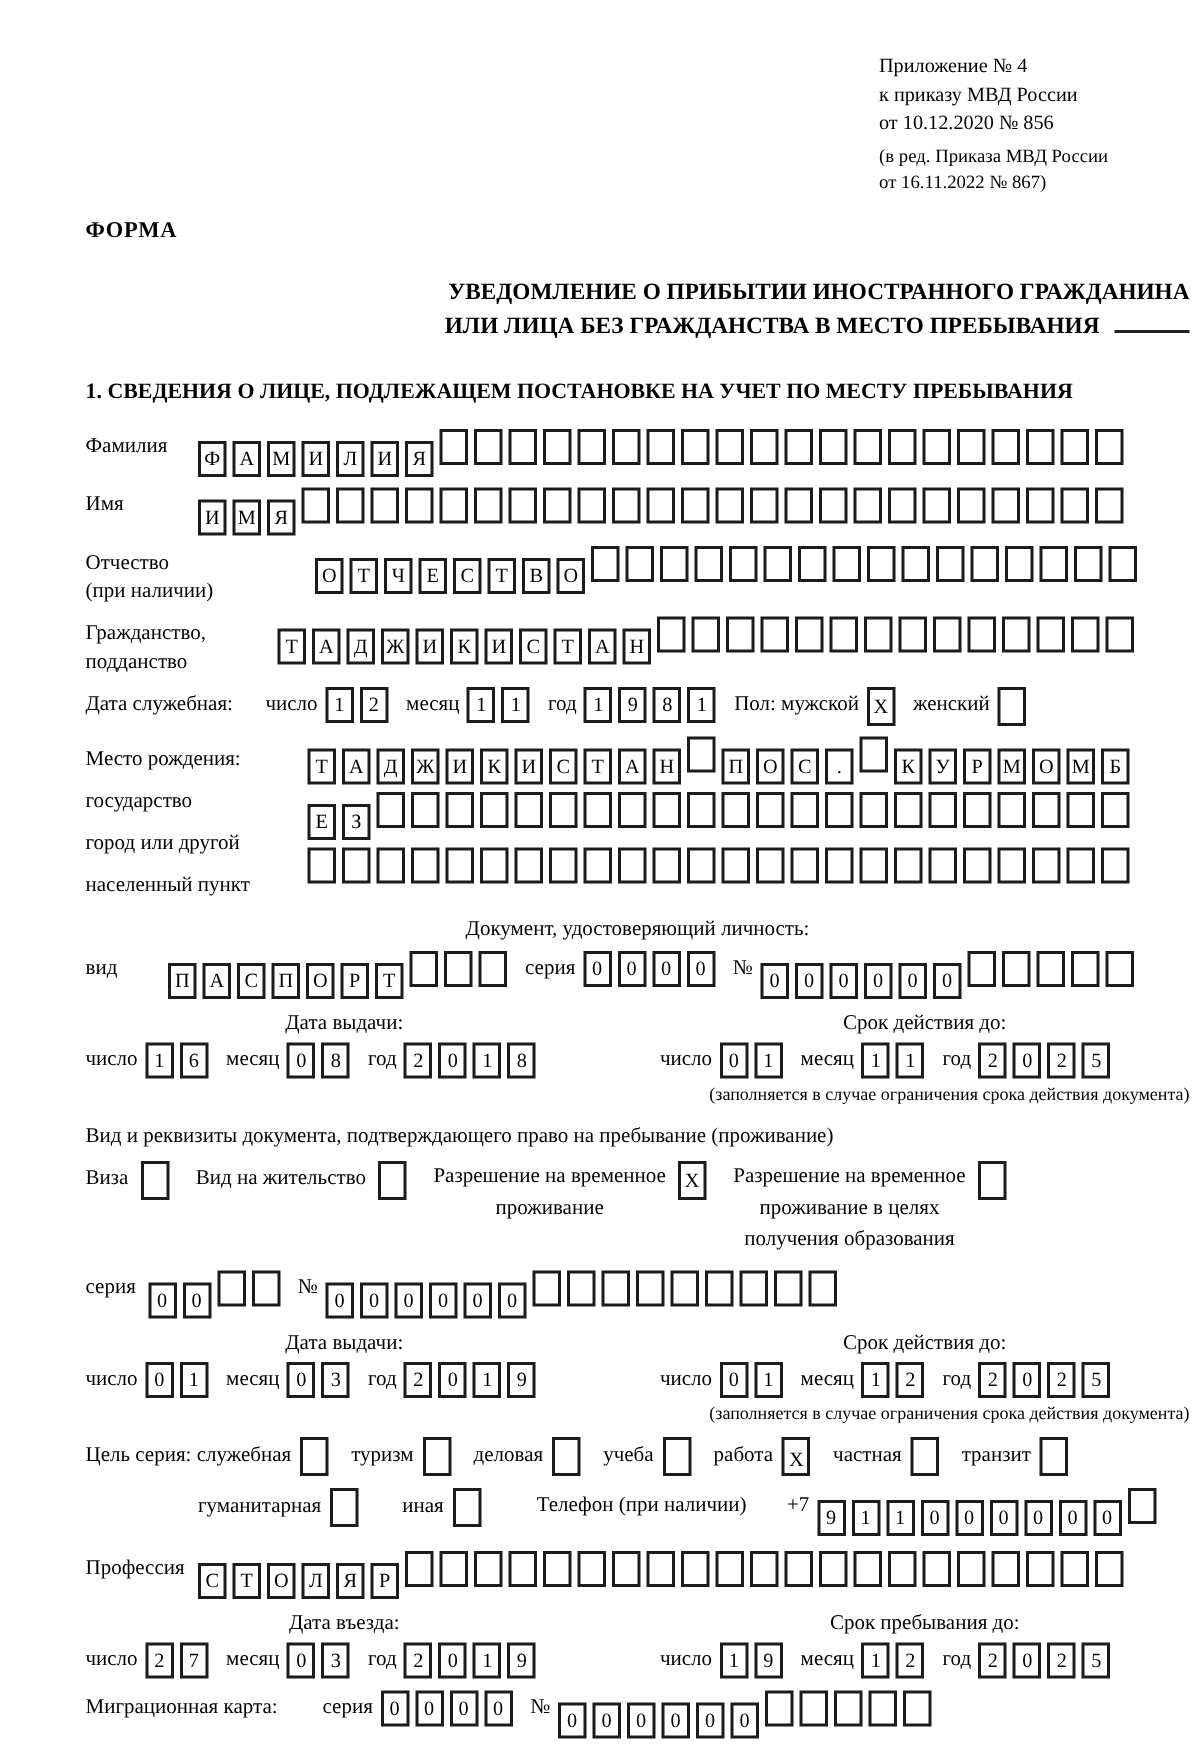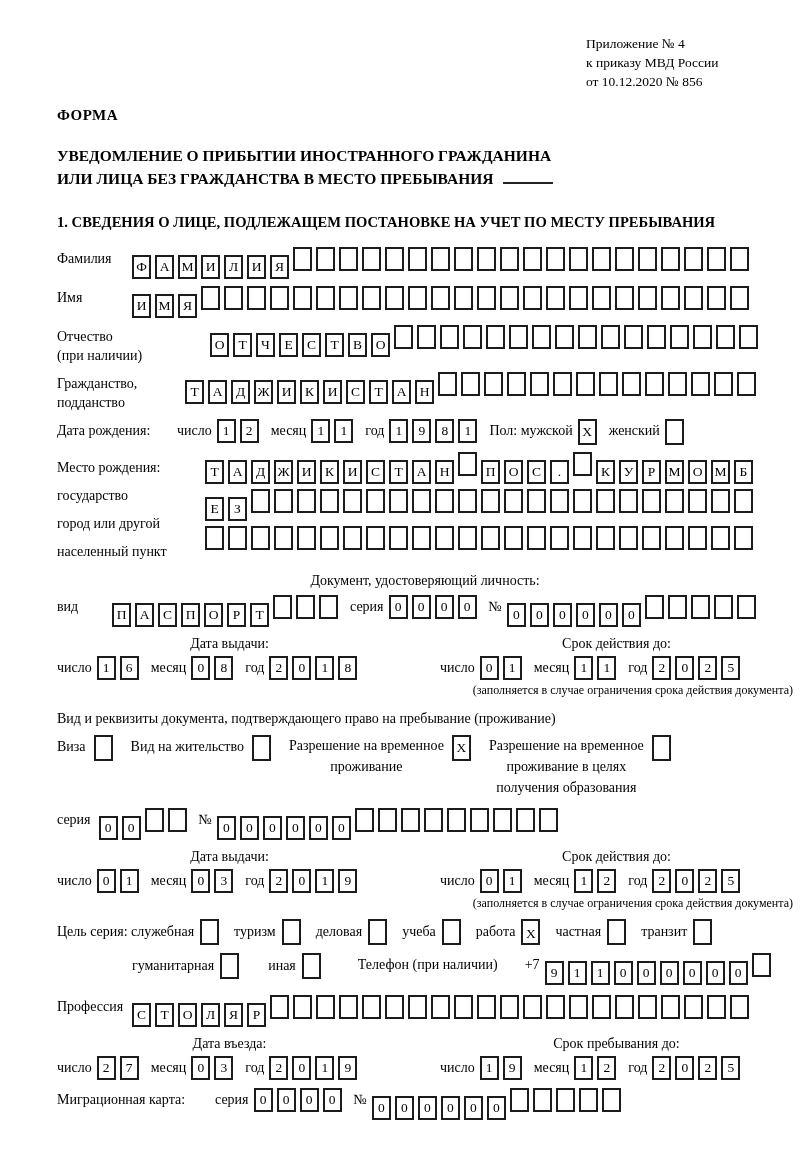--- a/index.html
+++ b/index.html
@@ -6,21 +6,21 @@
   .page{
     width:800px;height:1163px;box-sizing:border-box;overflow:hidden;
     padding:34px 7px 0 57px;background:#fff;color:#000;
     font-family:"Liberation Serif","DejaVu Serif",serif;font-size:14px;
   }
   
   .hdr{width:192px;margin-left:auto;margin-right:15px;line-height:19px;font-size:13.5px;}
   .hdr-sub{margin-top:5px;font-size:12.5px;line-height:17px;}
   .forma{ text-align:left;margin:16px 15px 0 0;font-weight:bold;font-size:15px;letter-spacing:.5px;}
   
-  .title{margin-top:20px;text-align:left;font-weight:bold;font-size:15.5px;line-height:23px;}
+  .title{margin-top:20px;text-align:right;font-weight:bold;font-size:15.5px;line-height:23px;}
   .uline{display:inline-block;width:50px;border-bottom:2.4px solid #222;height:14px;margin-left:10px;}
   .sect{margin-top:24px;margin-bottom:16px;font-weight:bold;font-size:14.6px;}
   
   .row{display:flex;align-items:flex-start;margin-bottom:7px;}
   .lbl{line-height:24px;flex:0 0 auto;}
   .lbl2{line-height:19px;padding-top:2px;}
   .w75{width:75px;} .w128{width:128px;} .w153{width:153px;} .w148{width:148px;}
   .w55{width:55px;} .w110{width:112px;}
   .cells{white-space:nowrap;line-height:0;flex:0 0 auto;}
   .cell{
@@ -55,20 +55,24 @@
 </style>
 </head>
 <body>
 
 <div class="page">
 
   <div class="hdr">
     <div>Приложение № 4</div>
     <div>к приказу МВД России</div>
     <div>от 10.12.2020 № 856</div>
+    <div class="hdr-sub">
+      <div>(в ред. Приказа МВД России</div>
+      <div>от 16.11.2022 № 867)</div>
+    </div>
   </div>
   <div class="forma">ФОРМА</div>
 
   <div class="title">
     <div>УВЕДОМЛЕНИЕ О ПРИБЫТИИ ИНОСТРАННОГО ГРАЖДАНИНА</div>
     <div>
       <span>ИЛИ ЛИЦА БЕЗ ГРАЖДАНСТВА В МЕСТО ПРЕБЫВАНИЯ</span><span class="uline"></span>
     </div>
   </div>
 
@@ -94,21 +98,21 @@
 
   <div class="row">
     <span class="lbl lbl2 w128">
       <span>Гражданство,</span><br>
       <span>подданство</span>
     </span>
     <span class="cells"><span class="cell">Т</span><span class="cell">А</span><span class="cell">Д</span><span class="cell">Ж</span><span class="cell">И</span><span class="cell">К</span><span class="cell">И</span><span class="cell">С</span><span class="cell">Т</span><span class="cell">А</span><span class="cell">Н</span><span class="cell"></span><span class="cell"></span><span class="cell"></span><span class="cell"></span><span class="cell"></span><span class="cell"></span><span class="cell"></span><span class="cell"></span><span class="cell"></span><span class="cell"></span><span class="cell"></span><span class="cell"></span><span class="cell"></span><span class="cell"></span></span>
   </div>
 
   <div class="row">
-    <span class="lbl w110">Дата рождения:</span>
+    <span class="lbl w110">Дата служебная:</span>
     <span class="sl">число</span>
     <span class="cells"><span class="cell">1</span><span class="cell">2</span></span>
     <span class="sl">месяц</span>
     <span class="cells"><span class="cell">1</span><span class="cell">1</span></span>
     <span class="sl">год</span>
     <span class="cells"><span class="cell">1</span><span class="cell">9</span><span class="cell">8</span><span class="cell">1</span></span>
     <span class="sl">Пол: мужской</span>
     <span class="cells cbx"><span class="cell">X</span></span>
     <span class="sl">женский</span>
     <span class="cells cbx"><span class="cell"></span></span>

